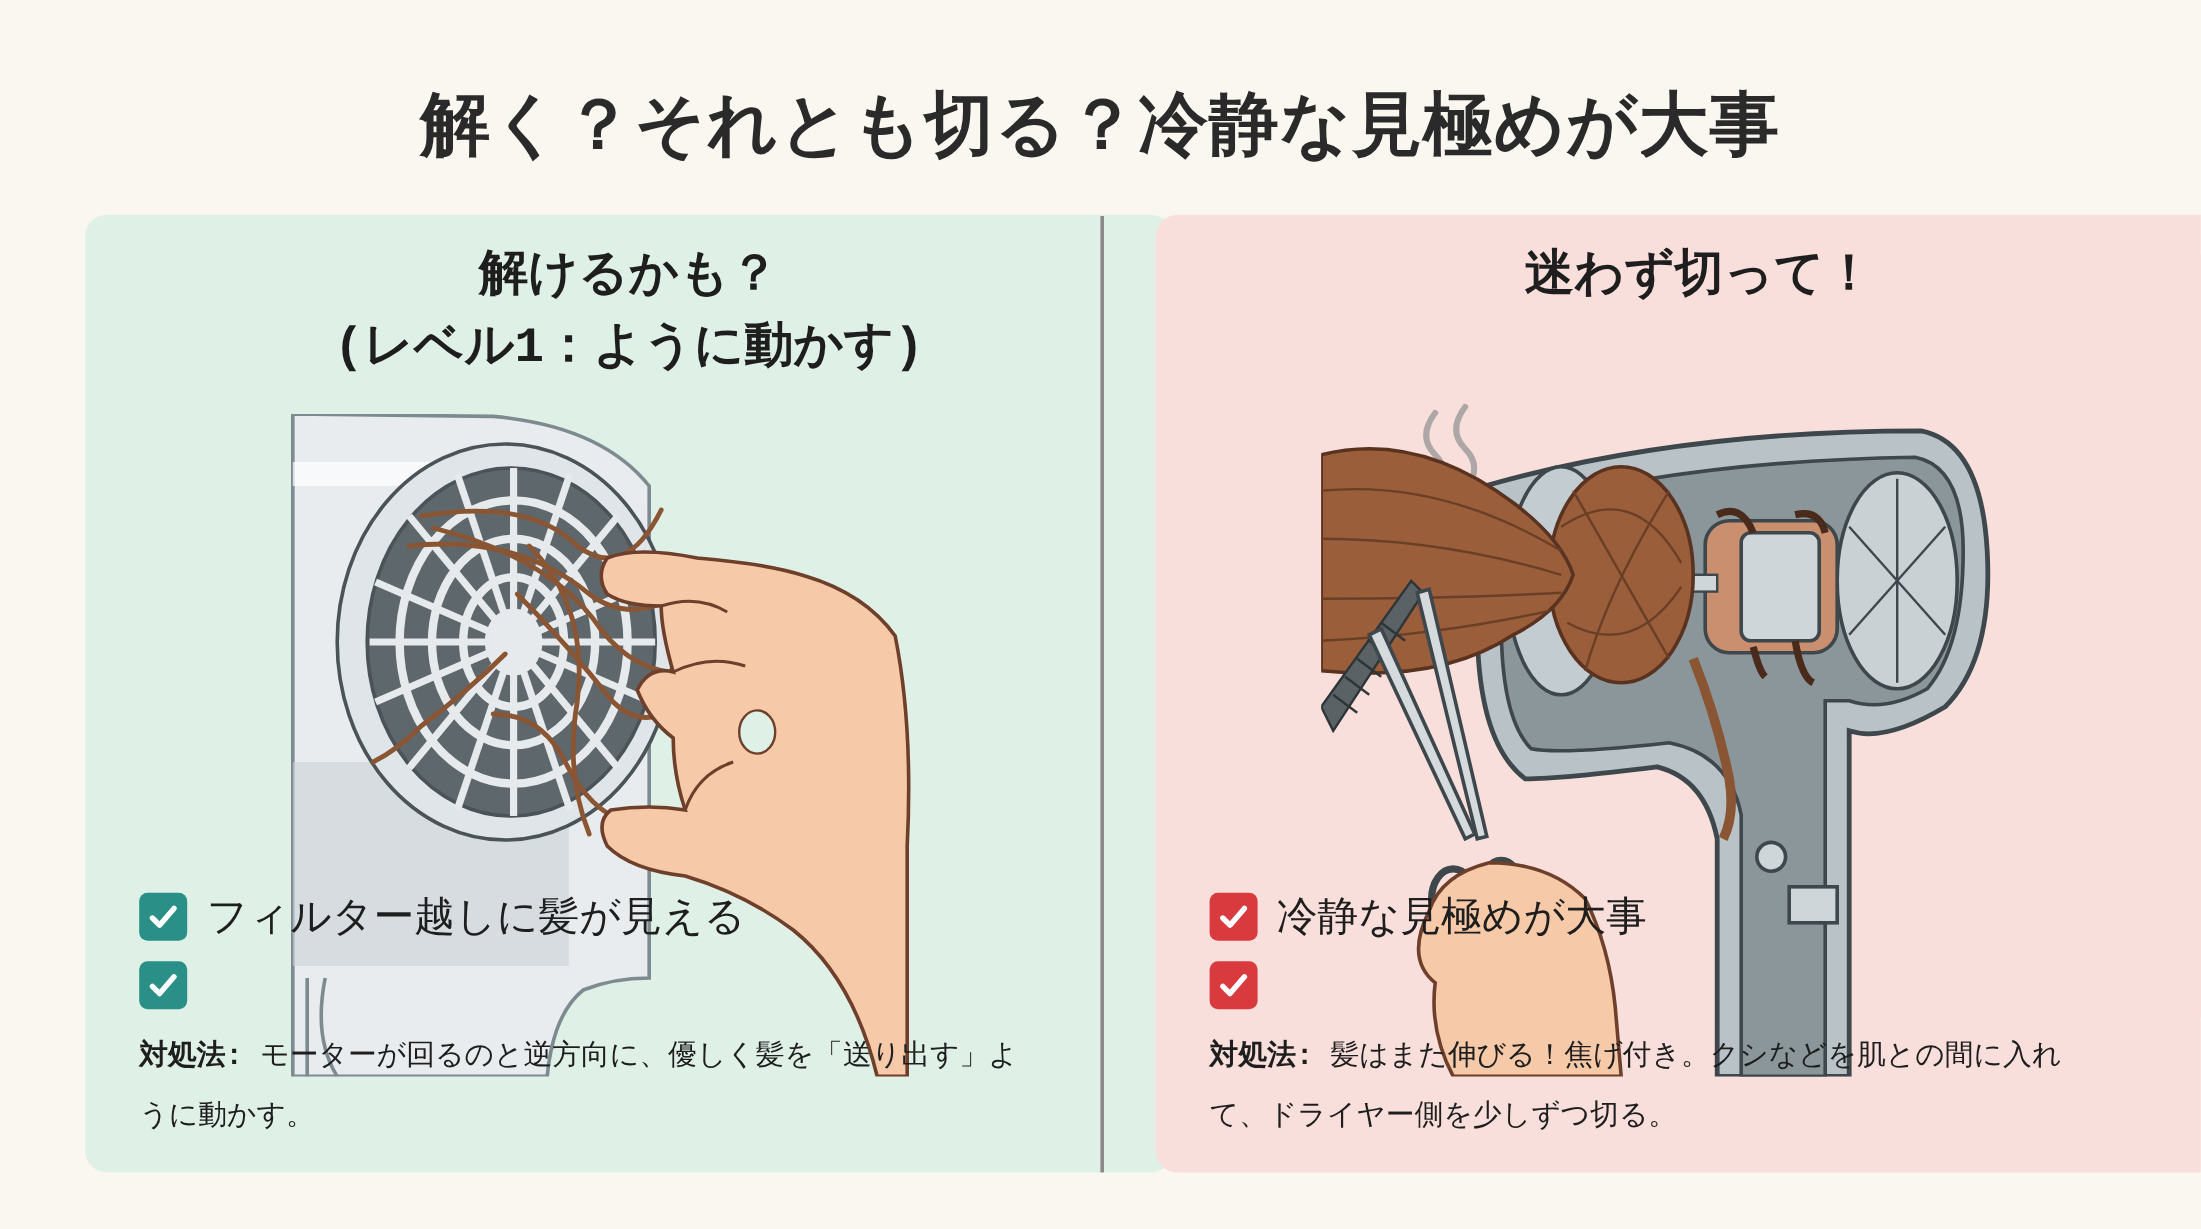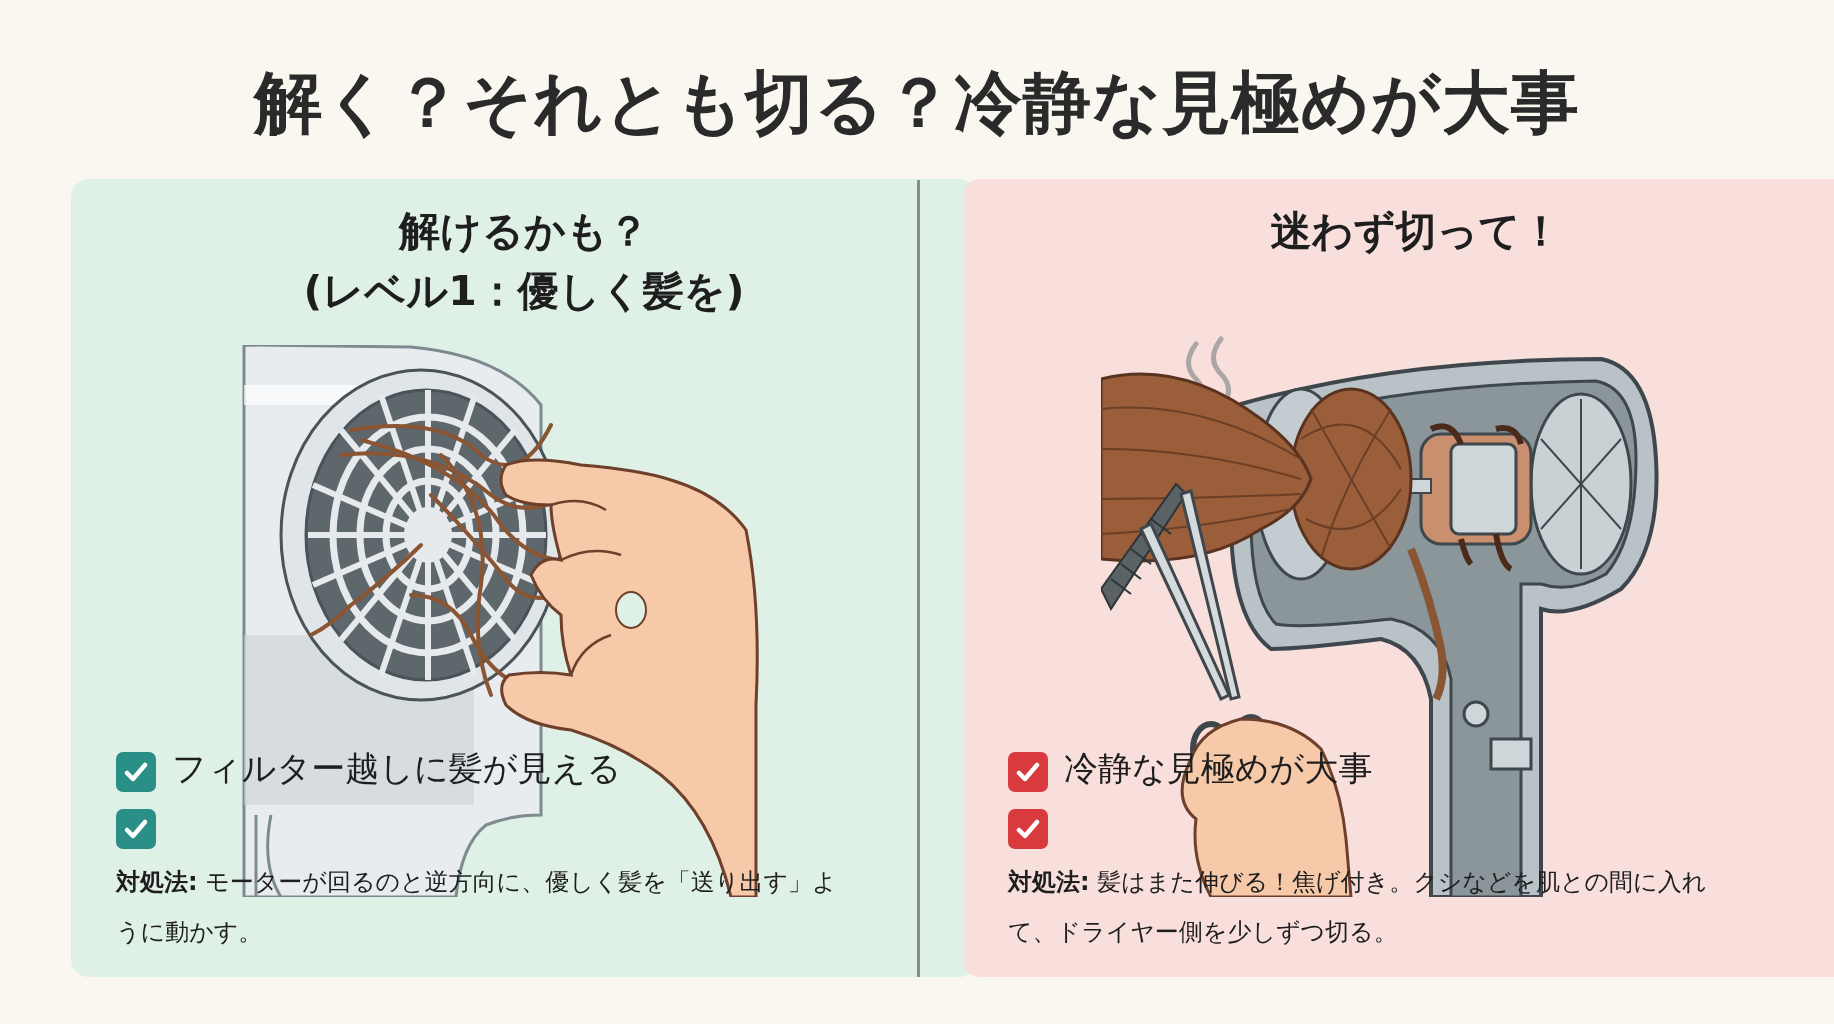--- a/index.html
+++ b/index.html
@@ -7,32 +7,33 @@
   body {
     background: #faf7f1;
     font-family: "DejaVu Sans", "Liberation Sans", sans-serif;
     color: #222222;
     position: relative;
   }
   .page-title {
     position: absolute;
     left: 0; top: 58px; width: 1834px;
     text-align: center;
-    font-size: 68px;
+    font-size: 58px;
     font-weight: bold;
     color: #2a2a2a;
     letter-spacing: 1px;
     line-height: 90px;
   }
   .card {
     position: absolute;
     top: 179px;
     width: 906px;
     height: 798px;
     border-radius: 18px;
+    font-family: Liberation Mono, monospace;
   }
   .card.left { left: 71px; background: #dff0e6; }
   .card.right { left: 963px; background: #f9dfdc; }
   .divider {
     position: absolute;
     left: 917px; top: 180px;
     width: 3px; height: 797px;
     background: #8a8a8a;
   }
   .card-heading {
@@ -48,21 +49,21 @@
     position: absolute;
   }
   .card.left .illustration { left: 170px; top: 166px; width: 550px; height: 552px; }
   .card.right .illustration { left: 138px; top: 140px; width: 560px; height: 578px; }
   .checks {
     position: absolute;
     left: 45px; top: 556px;
   }
   .check-item {
     display: flex;
-    align-items: flex-end;
+    align-items: center;
     height: 57px;
   }
   .checkbox {
     width: 40px; height: 40px;
     border-radius: 7px;
     display: flex; align-items: center; justify-content: center;
     margin-right: 16px;
     flex-shrink: 0;
   }
   .card.left .checkbox { background: #2a8f86; }
@@ -83,21 +84,21 @@
   .remedy-label { font-weight: bold; }
 </style>
 </head>
 <body>
 
 <div class="page-title">解く？それとも切る？冷静な見極めが大事</div>
 
 <div class="card left">
   <div class="card-heading">
     <div>解けるかも？</div>
-    <div>(レベル1：優しく髪を)</div>
+    <div>(レベル1：ように動かす)</div>
   </div>
 
   <svg class="illustration" viewBox="0 0 550 552">
 
     <path d="M3 0 L170 2 Q260 10 300 60 L300 470 Q270 470 245 480 Q220 500 215 552 L3 552 Z" fill="#e8ecee" stroke="#7d8a90" stroke-width="3"></path>
     <rect x="3" y="40" width="150" height="20" fill="#ffffff" opacity="0.7"></rect>
     <rect x="3" y="290" width="230" height="170" fill="#c9d2d6" opacity="0.6"></rect>
     <path d="M15 470 L15 552 M30 470 Q20 520 40 552" stroke="#7d8a90" stroke-width="3" fill="none"></path>
 
     <ellipse cx="180" cy="190" rx="140" ry="165" fill="#dfe5e8" stroke="#4a5358" stroke-width="3"></ellipse>

